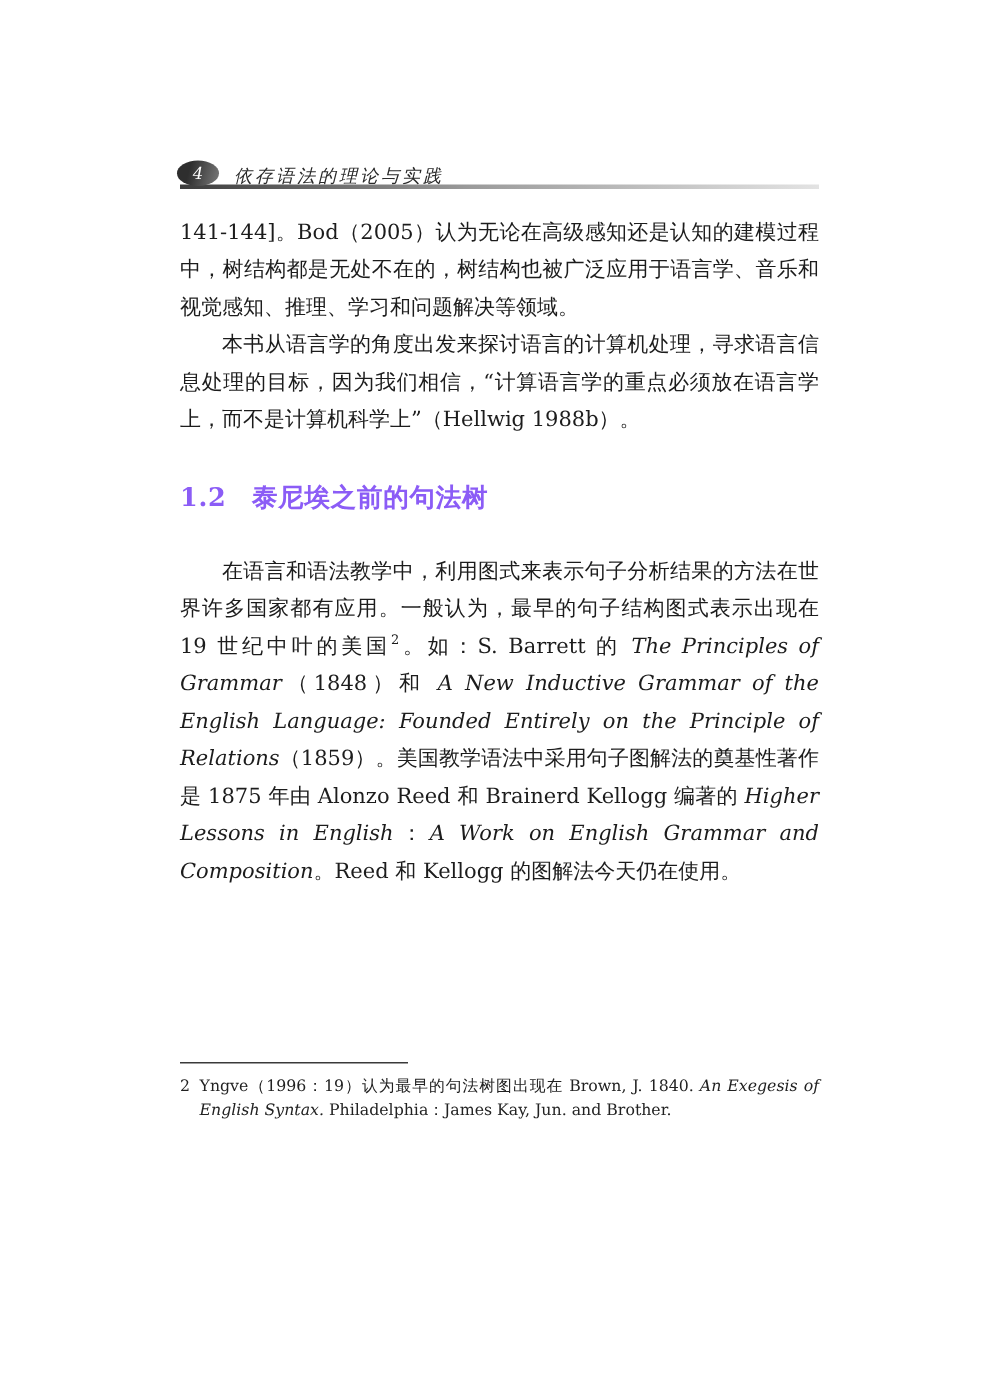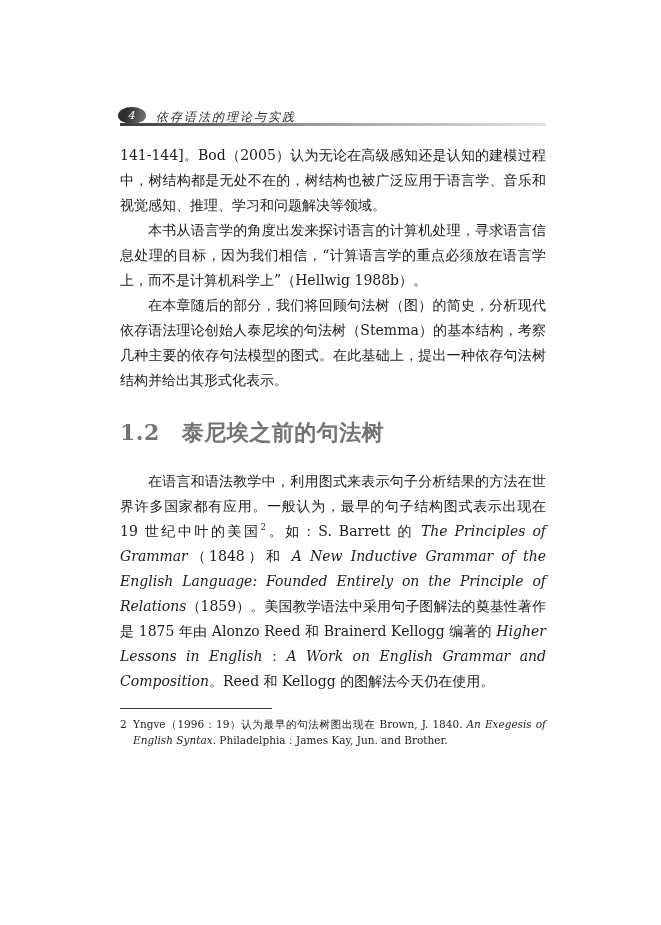--- a/index.html
+++ b/index.html
@@ -67,23 +67,23 @@
     text-align: justify;
     color: #1c1c1c;
   }
   .para { margin: 0; }
   .para.indent { text-indent: 2em; }
   .it { font-style: italic; }
   sup { font-size: 0.62em; line-height: 0; vertical-align: super; }
 
   .section-heading {
     margin: 27px 0 24px 0;
-    font-size: 22px;
+    font-size: 17px;
     font-weight: bold;
-    color: #737373;
+    color: #8b5cf6;
     letter-spacing: 0.5px;
   }
   .section-heading .sec-number { margin-right: 1em; }
 
   
   .footnote-area {
     position: absolute;
     left: 120px;
     top: 708px;
     width: 426px;
@@ -114,21 +114,20 @@
 
   <header class="running-head">
     <span class="page-badge">4</span>
     <span class="running-title">依存语法的理论与实践</span>
     <div class="head-rule"></div>
   </header>
 
   <main class="body-text">
     <p class="para"><span>141-144]。Bod（2005）认为无论在高级感知还是认知的建模过程中，树结构都是无处不在的，树结构也被广泛应用于语言学、音乐和视觉感知、推理、学习和问题解决等领域。</span></p>
     <p class="para indent"><span>本书从语言学的角度出发来探讨语言的计算机处理，寻求语言信息处理的目标，因为我们相信，“计算语言学的重点必须放在语言学上，而不是计算机科学上”（Hellwig 1988b）。</span></p>
-    <p class="para indent"><span>在本章随后的部分，我们将回顾句法树（图）的简史，分析现代依存语法理论创始人泰尼埃的句法树（Stemma）的基本结构，考察几种主要的依存句法模型的图式。在此基础上，提出一种依存句法树结构并给出其形式化表示。</span></p>
 
     <h2 class="section-heading">
       <span class="sec-number">1.2</span><span class="sec-title">泰尼埃之前的句法树</span>
     </h2>
 
     <p class="para indent"><span>在语言和语法教学中，利用图式来表示句子分析结果的方法在世界许多国家都有应用。一般认为，最早的句子结构图式表示出现在 19 世纪中叶的美国</span><sup>2</sup><span>。如：S. Barrett 的 </span><span class="it">The Principles of Grammar</span><span>（1848）和 </span><span class="it">A New Inductive Grammar of the English Language: Founded Entirely on the Principle of Relations</span><span>（1859）。美国教学语法中采用句子图解法的奠基性著作是 1875 年由 Alonzo Reed 和 Brainerd Kellogg 编著的 </span><span class="it">Higher Lessons in English</span><span>：</span><span class="it">A Work on English Grammar and Composition</span><span>。Reed 和 Kellogg 的图解法今天仍在使用。</span></p>
   </main>
 
   <footer class="footnote-area">
     <div class="footnote-rule"></div>

